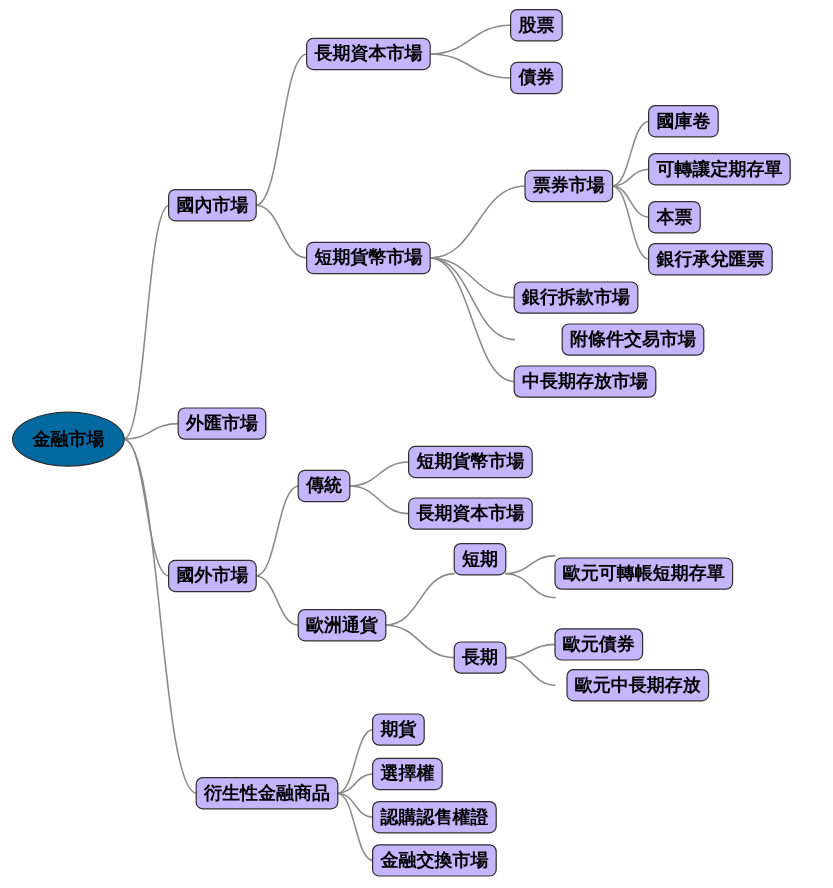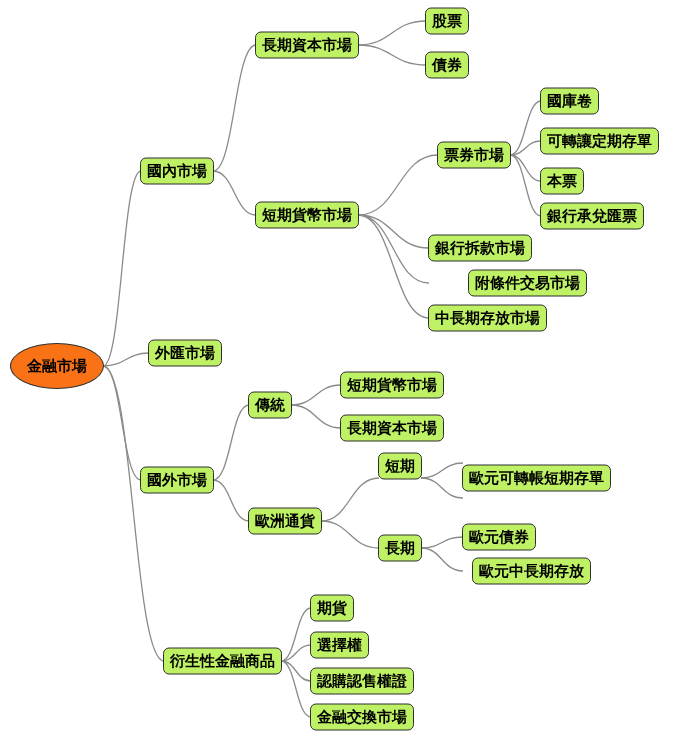--- a/index.html
+++ b/index.html
@@ -19,35 +19,35 @@
     position: absolute;
     left: 0;
     top: 0;
     width: 694px;
     height: 740px;
     z-index: 1;
   }
   .node {
     position: absolute;
     transform: translateY(-50%);
-    background: #bef264;
+    background: #c4b5fd;
     border: 1.6px solid #2f2f2f;
     border-radius: 6px;
     padding: 3px 6px;
     font-size: 15px;
     font-weight: bold;
     color: #000000;
     white-space: nowrap;
     line-height: 19px;
     z-index: 2;
     box-sizing: border-box;
   }
   .node.ellipse {
     border-radius: 50%;
-    background: #f97316;
+    background: #0369a1;
     width: 94px;
     height: 46px;
     display: flex;
     align-items: center;
     justify-content: center;
     padding: 0;
     border-width: 1.4px;
   }
 </style>
 </head>

